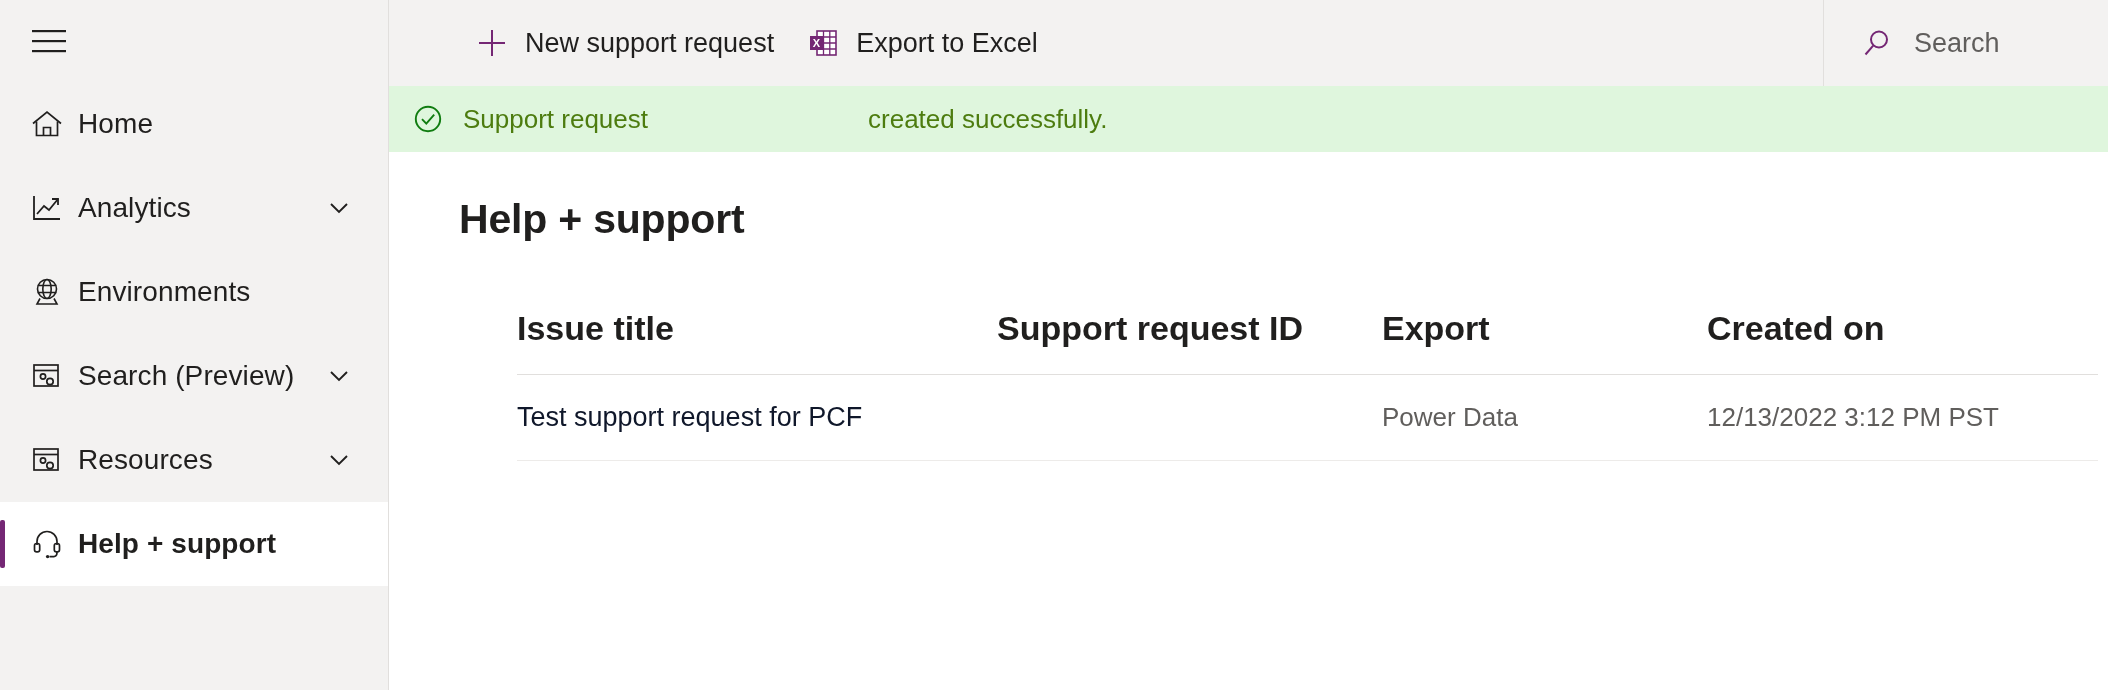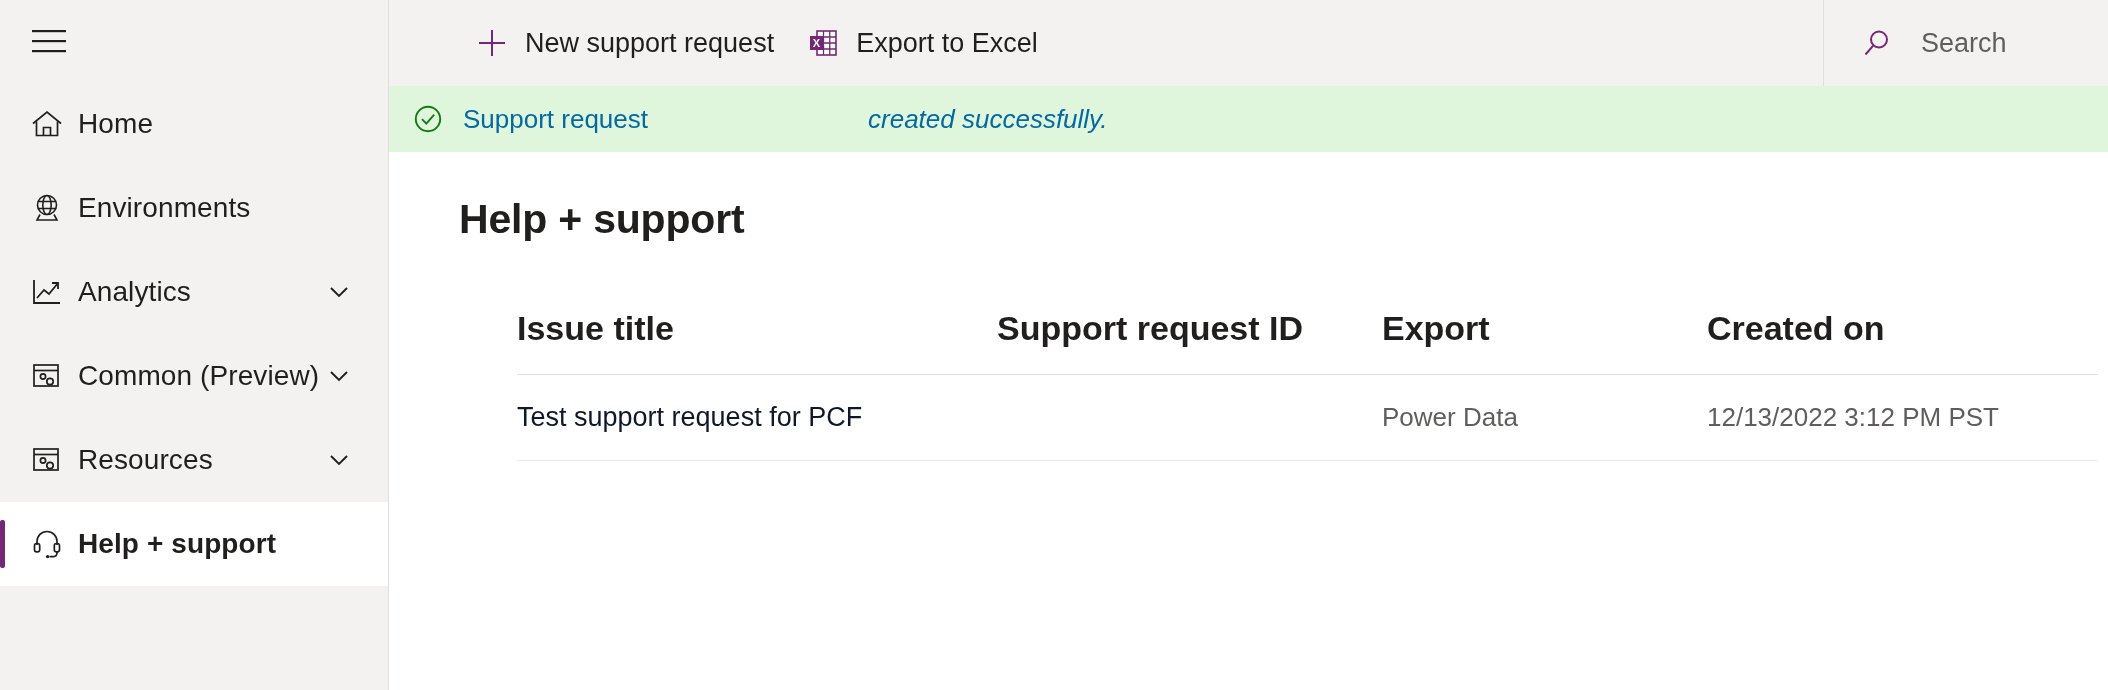--- a/index.html
+++ b/index.html
@@ -165,21 +165,21 @@
   }
 
   .search-zone {
     margin-left: auto;
     display: flex;
     align-items: center;
     height: 86px;
     padding-left: 36px;
     padding-right: 24px;
     border-left: 1px solid #e1dfdd;
-    gap: 27px;
+    gap: 20px;
     cursor: text;
     min-width: 285px;
   }
 
   .search-placeholder {
     font-size: 27px;
     color: #605e5c;
   }
 
   
@@ -199,29 +199,29 @@
     justify-content: center;
     width: 34px;
     height: 34px;
     color: #107c10;
   }
 
   .msg-text-row {
     display: flex;
     align-items: baseline;
     font-size: 26px;
-    color: #0369a1;
+    color: #4d7c0f;
   }
   .msg-prefix { white-space: nowrap; }
   .msg-id {
     display: inline-block;
     min-width: 220px;
     white-space: nowrap;
   }
-  .msg-suffix { white-space: nowrap; font-style: italic; }
+  .msg-suffix { white-space: nowrap; }
 
   
   .content {
     flex: 1;
     padding-left: 70px;
     padding-top: 44px;
     overflow: hidden;
   }
 
   .page-title {
@@ -307,56 +307,56 @@
             <path d="M4 17.5 L18 6 L32 17.5"></path>
             <path d="M7.5 15.5 V29.5 H28.5 V15.5"></path>
             <path d="M14.5 29.5 V21.5 H21.5 V29.5"></path>
           </svg>
         </span>
         <span class="nav-label">Home</span>
       </div>
 
       <div class="nav-item">
         <span class="nav-icon">
+          <svg width="36" height="36" viewBox="0 0 36 36" fill="none" stroke="#201f1e" stroke-width="1.8">
+            <path d="M5 6 V29 H31"></path>
+            <path d="M8 24 L15 16 L20 20 L29 9"></path>
+            <path d="M23 9 H29 V15"></path>
+          </svg>
+        </span>
+        <span class="nav-label">Analytics</span>
+        <span class="nav-chevron">
+          <svg width="28" height="28" viewBox="0 0 28 28" fill="none" stroke="#201f1e" stroke-width="1.9">
+            <path d="M6 10 L14 18 L22 10"></path>
+          </svg>
+        </span>
+      </div>
+
+      <div class="nav-item">
+        <span class="nav-icon">
           <svg width="36" height="36" viewBox="0 0 36 36" fill="none" stroke="#201f1e" stroke-width="1.6">
             <circle cx="18" cy="15" r="9.5"></circle>
             <ellipse cx="18" cy="15" rx="4.2" ry="9.5"></ellipse>
             <path d="M8.8 11.5 H27.2 M8.8 18.5 H27.2"></path>
             <path d="M11 24.5 L8 30 H28 L25 24.5"></path>
           </svg>
         </span>
         <span class="nav-label">Environments</span>
       </div>
 
       <div class="nav-item">
         <span class="nav-icon">
-          <svg width="36" height="36" viewBox="0 0 36 36" fill="none" stroke="#201f1e" stroke-width="1.8">
-            <path d="M5 6 V29 H31"></path>
-            <path d="M8 24 L15 16 L20 20 L29 9"></path>
-            <path d="M23 9 H29 V15"></path>
-          </svg>
-        </span>
-        <span class="nav-label">Analytics</span>
-        <span class="nav-chevron">
-          <svg width="28" height="28" viewBox="0 0 28 28" fill="none" stroke="#201f1e" stroke-width="1.9">
-            <path d="M6 10 L14 18 L22 10"></path>
-          </svg>
-        </span>
-      </div>
-
-      <div class="nav-item">
-        <span class="nav-icon">
           <svg width="36" height="36" viewBox="0 0 36 36" fill="none" stroke="#201f1e" stroke-width="1.7">
             <rect x="5" y="7" width="24" height="21"></rect>
             <path d="M5 12.5 H29"></path>
             <circle cx="14" cy="18.5" r="2.6" fill="none"></circle>
             <circle cx="21" cy="23.5" r="3.2" fill="none"></circle>
           </svg>
         </span>
-        <span class="nav-label">Common (Preview)</span>
+        <span class="nav-label">Search (Preview)</span>
         <span class="nav-chevron">
           <svg width="28" height="28" viewBox="0 0 28 28" fill="none" stroke="#201f1e" stroke-width="1.9">
             <path d="M6 10 L14 18 L22 10"></path>
           </svg>
         </span>
       </div>
 
 
       <div class="nav-item">
         <span class="nav-icon">

